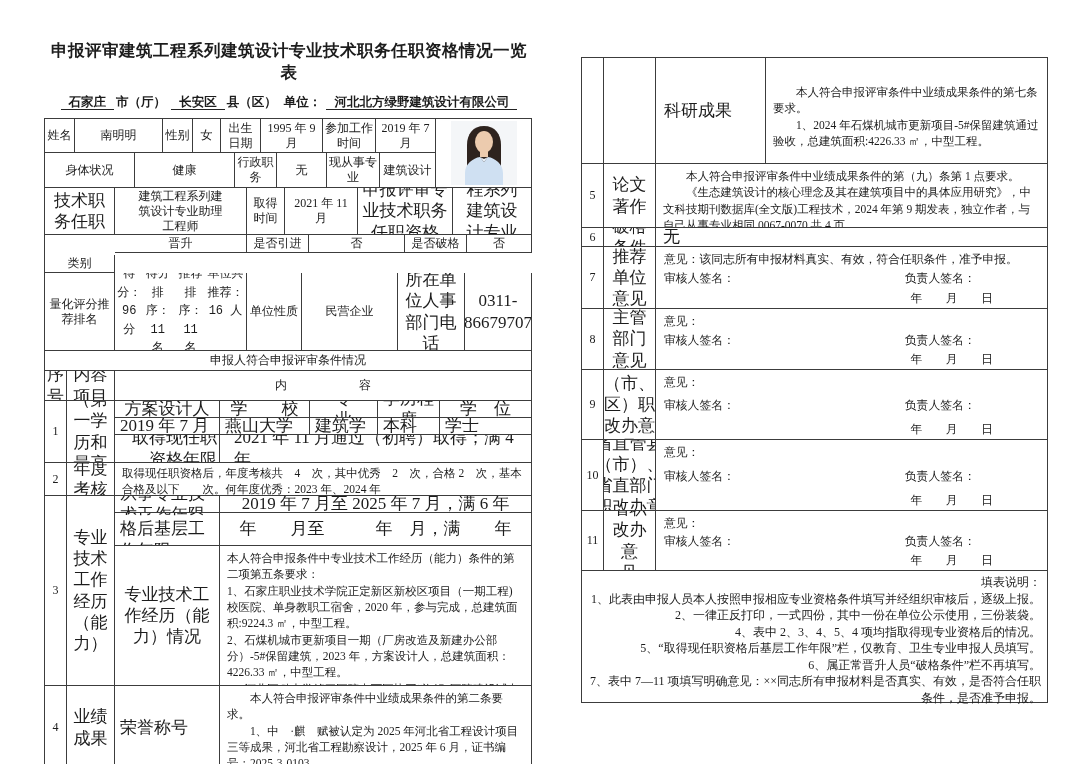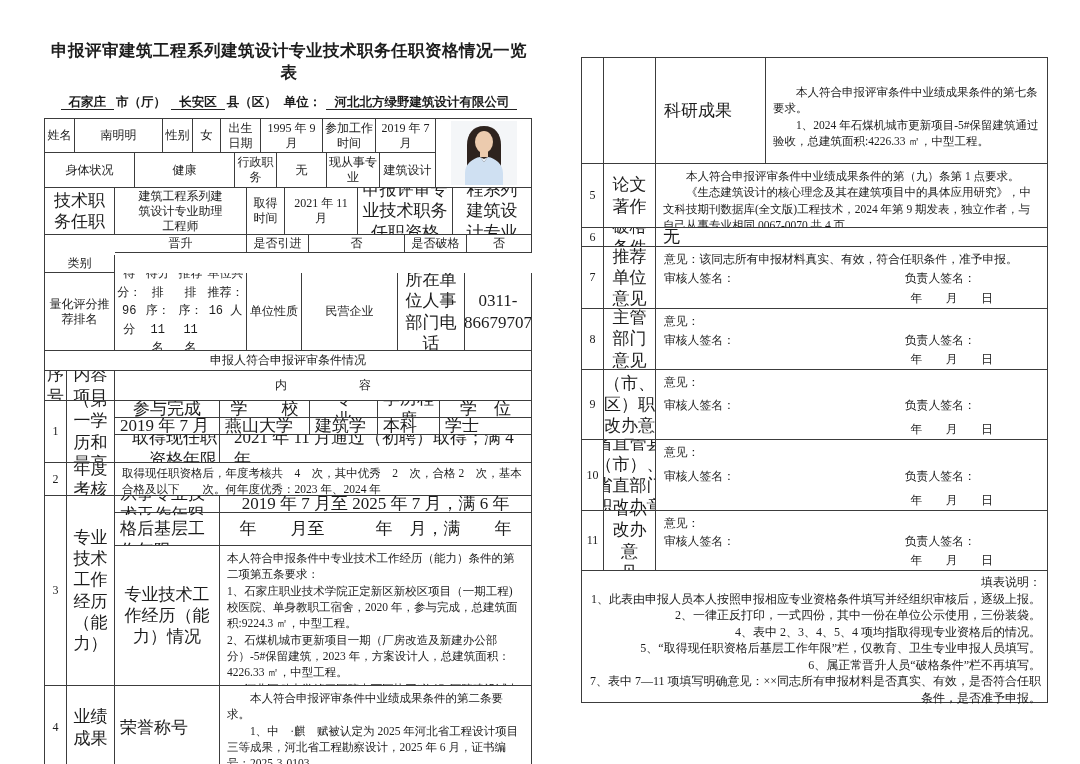--- a/index.html
+++ b/index.html
@@ -147,21 +147,21 @@
       <div class="c small" style="width:22px;height:30px;">序号</div>
       <div class="c small" style="width:48px;height:30px;">内容项目</div>
       <div class="c" style="width:417px;height:30px;">内　　　　　　容</div>
     </div>
 
     <div class="tr">
       <div class="c" style="width:22px;height:62px;">1</div>
       <div class="c small" style="width:48px;height:62px;">学历资历（第一学历和最高学历）</div>
       <div style="width:417px;">
         <div class="tr">
-          <div class="c small" style="width:105px;height:17px;">参与完成</div>
+          <div class="c small" style="width:105px;height:17px;">方案设计人</div>
           <div class="c small" style="width:90px;height:17px;">学　　校</div>
           <div class="c small" style="width:68px;height:17px;">专　　业</div>
           <div class="c small" style="width:62px;height:17px;">学历程度</div>
           <div class="c small" style="width:92px;height:17px;">学　位</div>
         </div>
         <div class="tr">
           <div class="c small" style="width:105px;height:17px;justify-content:flex-start;text-align:left;padding-left:5px;">2019 年 7 月</div>
           <div class="c small" style="width:90px;height:17px;justify-content:flex-start;text-align:left;padding-left:5px;">燕山大学</div>
           <div class="c small" style="width:68px;height:17px;justify-content:flex-start;text-align:left;padding-left:5px;">建筑学</div>
           <div class="c small" style="width:62px;height:17px;justify-content:flex-start;text-align:right;padding-left:5px;">本科</div>

